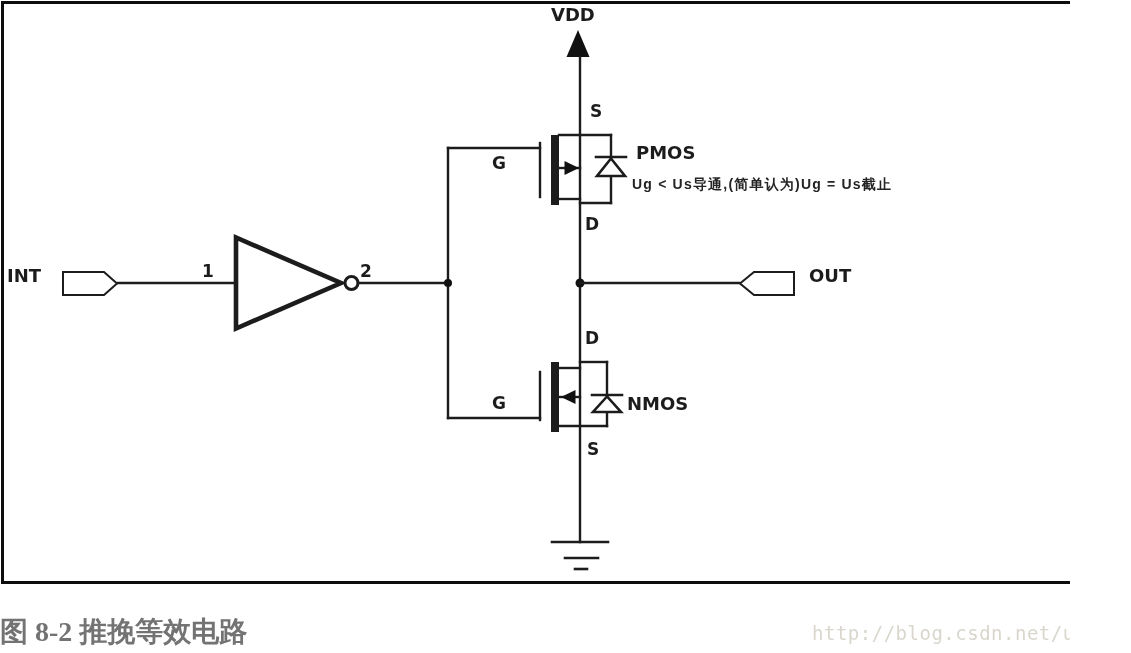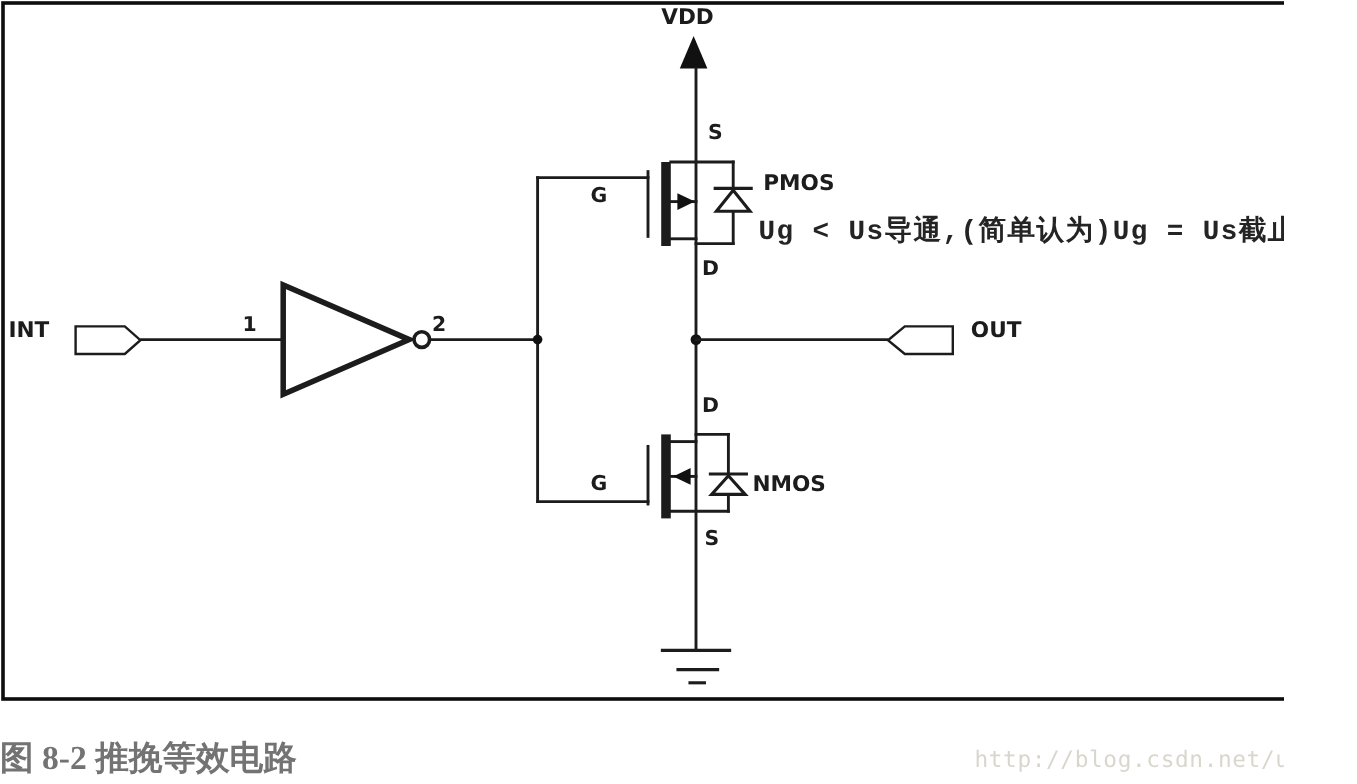--- a/index.html
+++ b/index.html
@@ -23,23 +23,23 @@
     font-weight:bold;
     font-size:17px;
     line-height:1.1;
     white-space:nowrap;
     color:#1c1c1c;
   }
   .lbl.big{font-size:18px;}
   .pin{font-size:17px;}
   .note{
     position:absolute;
-    font-family:Liberation Mono, monospace;
+    font-family:Liberation Sans, sans-serif;
     font-weight:bold;
-    font-size:23px;
+    font-size:14px;
     letter-spacing:1.2px;
     white-space:nowrap;
     color:#242424;
   }
   .caption{
     position:absolute;
     left:0;right:0;
     top:613px;
     text-align:left;
     font-family:"Liberation Serif","DejaVu Serif",serif;

